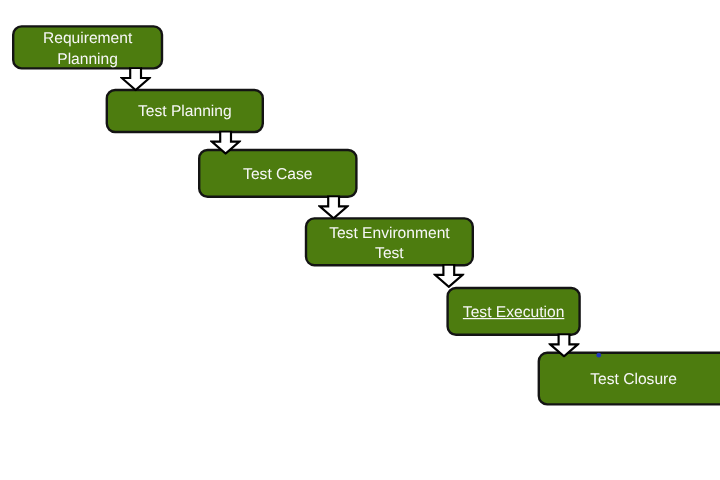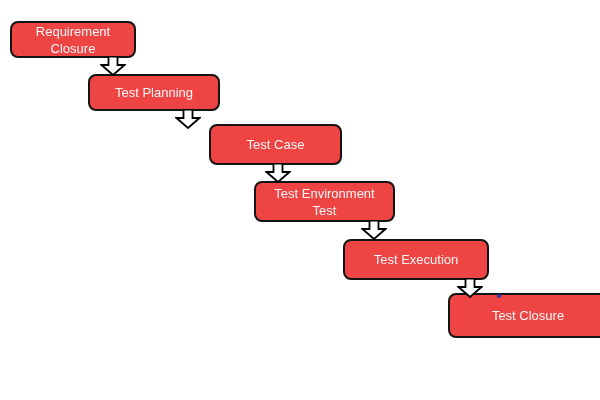--- a/index.html
+++ b/index.html
@@ -10,38 +10,38 @@
   .canvas{
     position:relative;
     width:600px;
     height:400px;
     background:#ffffff;
     overflow:hidden;
   }
   .step-box{
     position:absolute;
     box-sizing:border-box;
-    background:#ef4444;
+    background:#4d7c0f;
     border:2px solid #141414;
     border-radius:8px;
     color:#F7F7F7;
     font-size:13px;
     line-height:17px;
     display:flex;
     flex-direction:column;
     align-items:center;
     justify-content:center;
     text-align:center;
     z-index:1;
   }
   .b1{left:10px;  top:21px;  width:126px; height:37px;}
   .b2{left:88px;  top:74px;  width:132px; height:37px;}
-  .b3{left:165px; top:124px; width:133px; height:41px;margin-left:44px;}
+  .b3{left:165px; top:124px; width:133px; height:41px;}
   .b4{left:254px; top:181px; width:141px; height:41px;}
-  .b5{left:343px; top:239px; width:146px; height:41px;}
+  .b5{left:372px; top:239px; width:112px; height:41px;text-decoration:underline;}
   .b6{left:448px; top:293px; width:160px; height:45px;}
   .arrow{
     position:absolute;
     width:26px;
     height:20px;
     z-index:2;
   }
   .a1{left:100px; top:56px;}
   .a2{left:175px; top:109px;}
   .a3{left:265px; top:163px;}
@@ -58,21 +58,21 @@
     z-index:3;
   }
 </style>
 </head>
 <body>
 
 <div class="canvas">
 
   <div class="step-box b1">
     <span>Requirement</span>
-    <span>Closure</span>
+    <span>Planning</span>
   </div>
 
   <svg class="arrow a1" viewBox="0 0 26 20">
     <path d="M8.5,0.5 L17.5,0.5 L17.5,9 L24.5,9 L13,19 L1.5,9 L8.5,9 Z" fill="#FFFFFF" stroke="#000000" stroke-width="1.8" stroke-linejoin="miter"></path>
   </svg>
 
   <div class="step-box b2">
     <span>Test Planning</span>
   </div>
 

